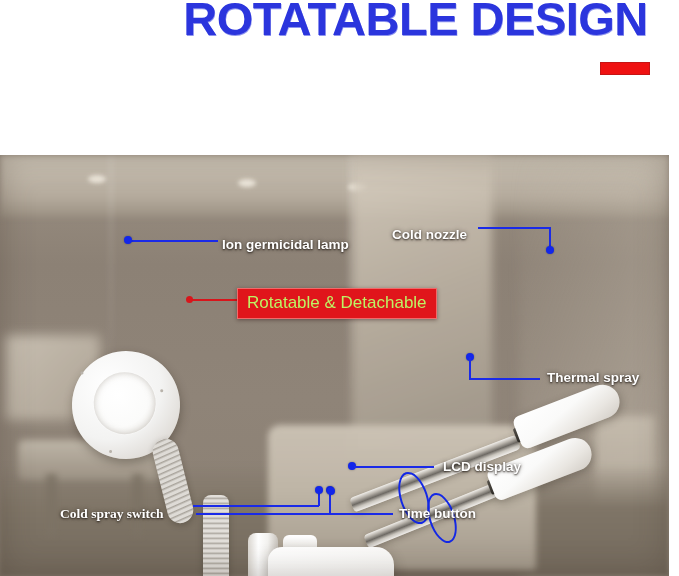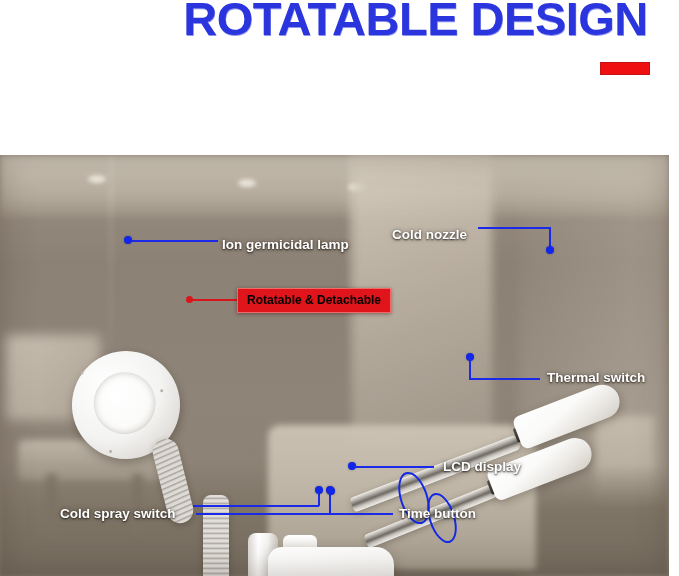--- a/index.html
+++ b/index.html
@@ -205,23 +205,23 @@
     height: 1.7px;
   }
   .lead-v { position: absolute; background: #1a2ae8; width: 1.7px; }
   .dot {
     position: absolute; width: 8px; height: 8px; border-radius: 50%;
     background: #1226ea; box-shadow: 0 0 2px rgba(0,0,0,.35);
   }
   .badge {
     position: absolute;
     background: #e0151b;
-    color: #000000;
-    font-size: 12px;
-    font-weight: bold;
+    color: #bef264;
+    font-size: 17px;
+    font-weight: normal;
     padding: 4px 9px 5px;
     white-space: nowrap;
     border: 1px solid #f06a6a;
     box-shadow: 0 1px 4px rgba(40,10,10,.45);
   }
   .lead-red { position: absolute; background: #d8151b; height: 1.8px; }
   .dot-red {
     position: absolute; width: 7px; height: 7px; border-radius: 50%;
     background: #d8151b;
   }
@@ -285,31 +285,31 @@
   <div class="callout" style="left:222px; top:237px;">Ion germicidal lamp</div>
 
   <div class="callout" style="left:392px; top:219px;margin-top:8px;">Cold nozzle</div>
   <div class="lead" style="left:478px; top:227px; width:72px;"></div>
   <div class="lead-v" style="left:549px; top:227px; height:22px;"></div>
   <div class="dot" style="left:546px; top:246px;"></div>
 
   <div class="dot" style="left:466px; top:353px;"></div>
   <div class="lead-v" style="left:469px; top:357px; height:22px;"></div>
   <div class="lead" style="left:469px; top:378px; width:71px;"></div>
-  <div class="callout" style="left:547px; top:370px;">Thermal switch</div>
+  <div class="callout" style="left:547px; top:370px;">Thermal spray</div>
 
   <div class="dot" style="left:348px; top:462px;"></div>
   <div class="lead" style="left:354px; top:466px; width:80px;"></div>
   <div class="callout" style="left:443px; top:459px;">LCD display</div>
 
   <div class="lead" style="left:193px; top:505px; width:126px;"></div>
   <div class="lead-v" style="left:318px; top:490px; height:16px;"></div>
   <div class="dot" style="left:315px; top:486px;"></div>
 
-  <div class="callout" style="left:60px; top:506px;">Cold spray switch</div>
+  <div class="callout" style="left:60px; top:506px;font-family:Liberation Serif, serif;">Cold spray switch</div>
   <div class="lead" style="left:196px; top:513px; width:134px;"></div>
   <div class="lead-v" style="left:329px; top:490px; height:24px;"></div>
   <div class="dot" style="left:326px; top:486px;"></div>
 
   <div class="dot" style="left:327px; top:487px;"></div>
   <div class="lead" style="left:330px; top:513px; width:63px;"></div>
   <div class="callout" style="left:399px; top:506px;">Time button</div>
 
   <div class="lead-red" style="left:192px; top:299px; width:48px;"></div>
   <div class="dot-red" style="left:186px; top:296px;"></div>

